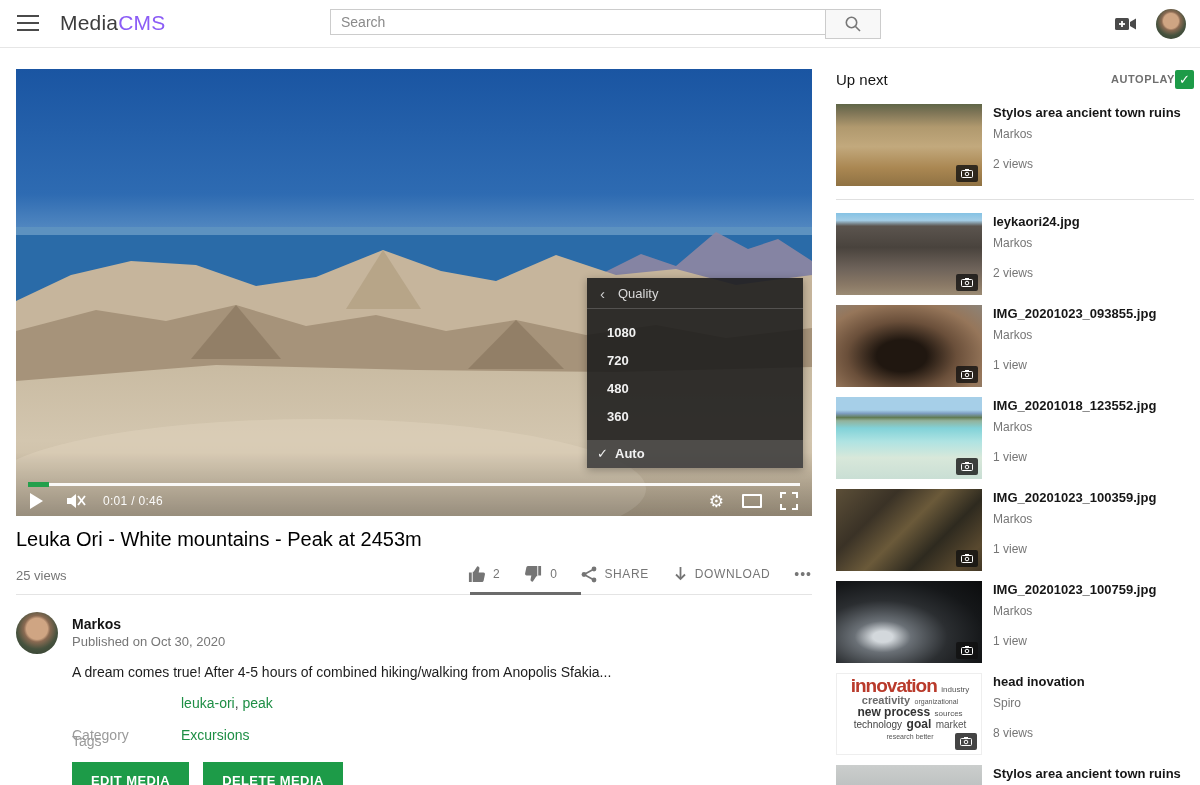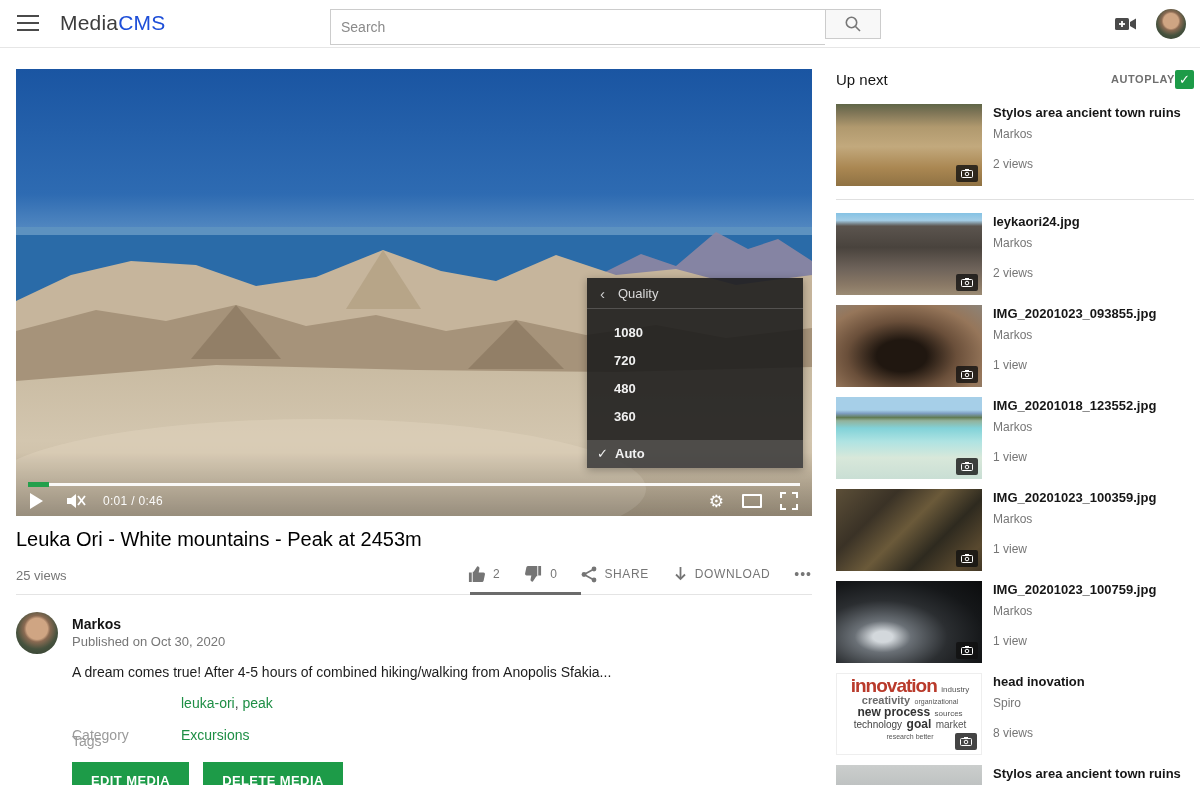--- a/index.html
+++ b/index.html
@@ -7,23 +7,23 @@
     font-family:"Liberation Sans", sans-serif; color:#212121; }
   .page { position:relative; width:1200px; height:785px; background:#fff; }
 
   
   .topbar { position:absolute; top:0; left:0; width:1200px; height:48px; background:#fff;
     border-bottom:1px solid #e6e6e6; z-index:50; }
   .hamburger { position:absolute; left:17px; top:15px; width:22px; height:16px; cursor:pointer; }
   .hamburger span { display:block; height:2px; background:#4a4a4a; margin-bottom:5px; }
   .logo { position:absolute; left:60px; top:11px; font-size:21px; letter-spacing:0.2px; }
   .logo .media { color:#3d3d3d; }
-  .logo .cms { color:#1d4ed8; }
+  .logo .cms { color:#8b5cf6; }
   .searchwrap { position:absolute; left:330px; top:9px; height:30px; display:flex; }
-  .searchwrap input { width:495px; height:36px; border:1px solid #ccc; border-right:none;
+  .searchwrap input { width:495px; height:26px; border:1px solid #ccc; border-right:none;
     padding:0 10px; font-size:14px; color:#333; outline:none; font-family:"Liberation Sans",sans-serif; }
   .searchwrap input::placeholder { color:#8a8a8a; }
   .search-btn { width:56px; height:30px; border:1px solid #ccc; background:#f8f8f8;
     display:flex; align-items:center; justify-content:center; cursor:pointer; }
   .upload-icon { position:absolute; right:62px; top:14px; width:24px; height:20px; cursor:pointer; }
   .avatar-top { position:absolute; right:14px; top:9px; width:30px; height:30px; border-radius:50%;
     background:radial-gradient(circle at 50% 40%, #cfa583 0 32%, #8a6a52 40%, #46523e 62%, #2e3b2c 100%);
     cursor:pointer; }
 
   
@@ -42,21 +42,21 @@
   .ctrl-right { margin-left:auto; display:flex; align-items:center; gap:18px; }
   .gear { font-size:17px; color:#fff; cursor:pointer; line-height:1; }
   .theater { width:20px; height:14px; border:2px solid #fff; border-radius:1px; cursor:pointer; }
 
   
   .qmenu { position:absolute; left:571px; top:209px; width:216px; background:rgba(26,26,26,0.88);
     color:#fff; z-index:20; box-shadow:0 2px 8px rgba(0,0,0,0.3); }
   .qmenu-head { height:31px; display:flex; align-items:center; padding-left:13px;
     border-bottom:1px solid rgba(255,255,255,0.18); color:#d9d9d9; font-size:13px; cursor:pointer; }
   .qmenu-head .back { margin-right:13px; font-size:15px; color:#cfcfcf; }
-  .qmenu-item { height:28px; line-height:28px; padding-left:27px; font-size:13px; font-weight:bold;
+  .qmenu-item { height:28px; line-height:28px; padding-left:20px; font-size:13px; font-weight:bold;
     color:#f1f1f1; cursor:pointer; }
   .qmenu-item.selected { background:rgba(255,255,255,0.14); padding-left:10px; }
   .qmenu-item.selected .chk { display:inline-block; width:18px; font-weight:normal; }
 
   
   .vtitle { position:absolute; left:16px; top:528px; width:700px; font-size:20px; font-weight:normal; color:#000000; }
   .views { position:absolute; left:16px; top:568px; font-size:13px; color:#767676; }
   .actions { position:absolute; left:470px; top:560px; width:342px; height:28px; display:flex;
     align-items:center; justify-content:flex-end; gap:24px; color:#767676; }
   .act { display:flex; align-items:center; gap:7px; font-size:12px; letter-spacing:0.6px; cursor:pointer; color:#767676; }

